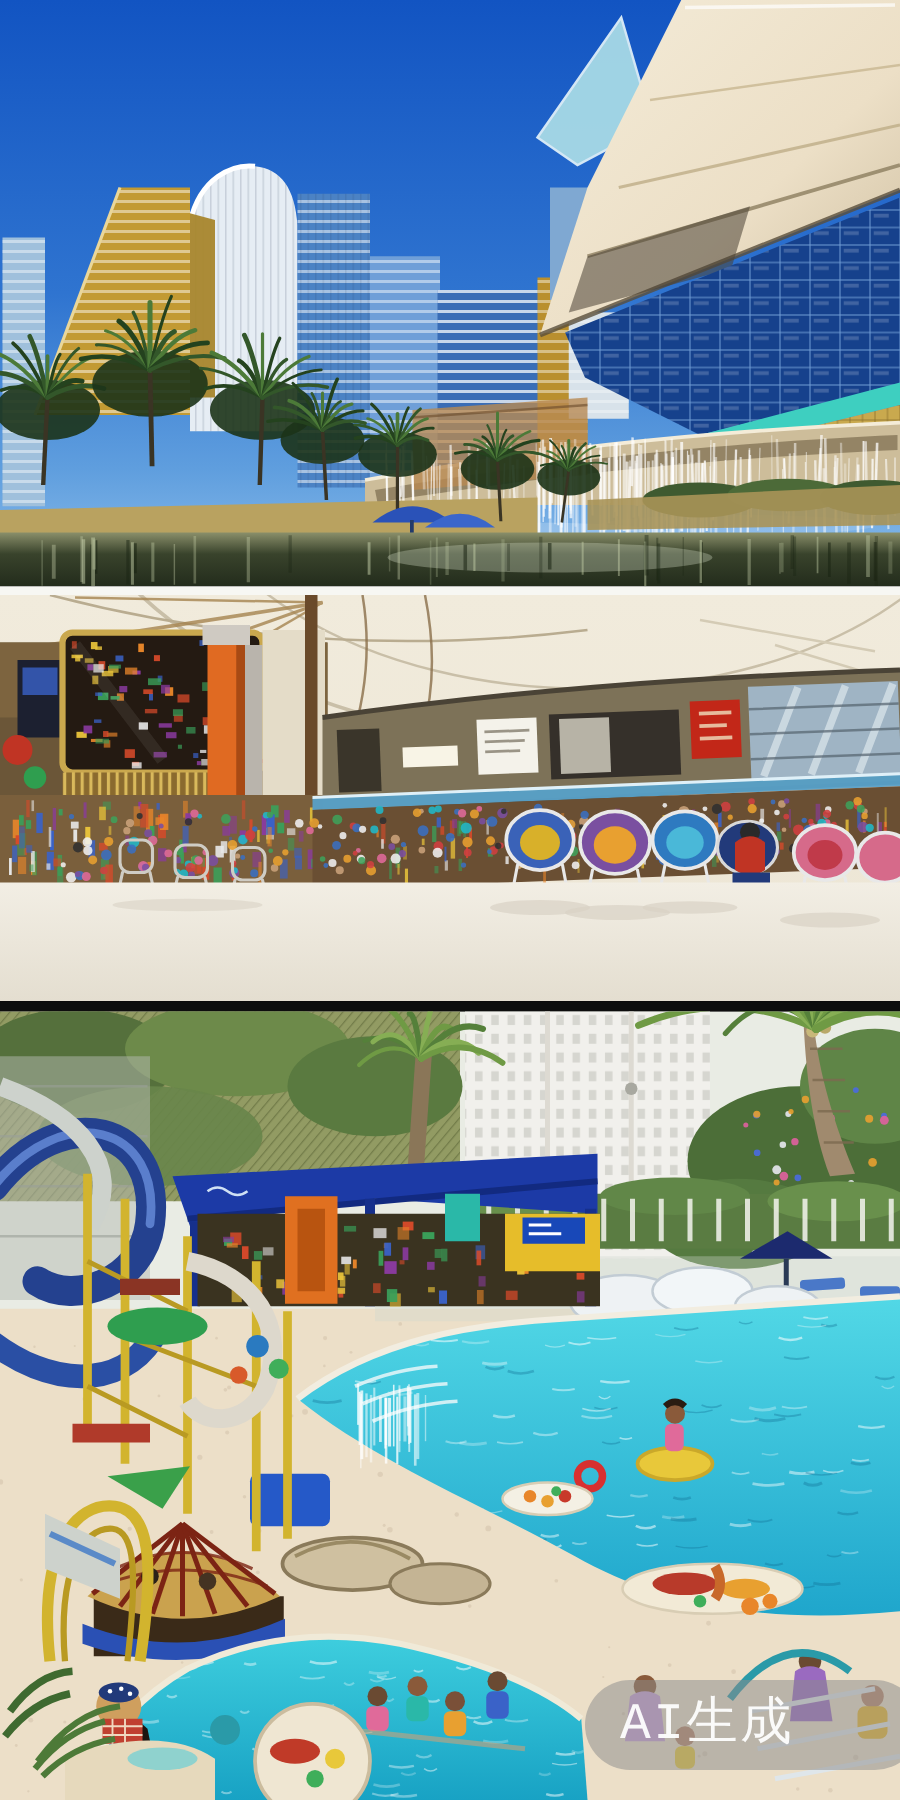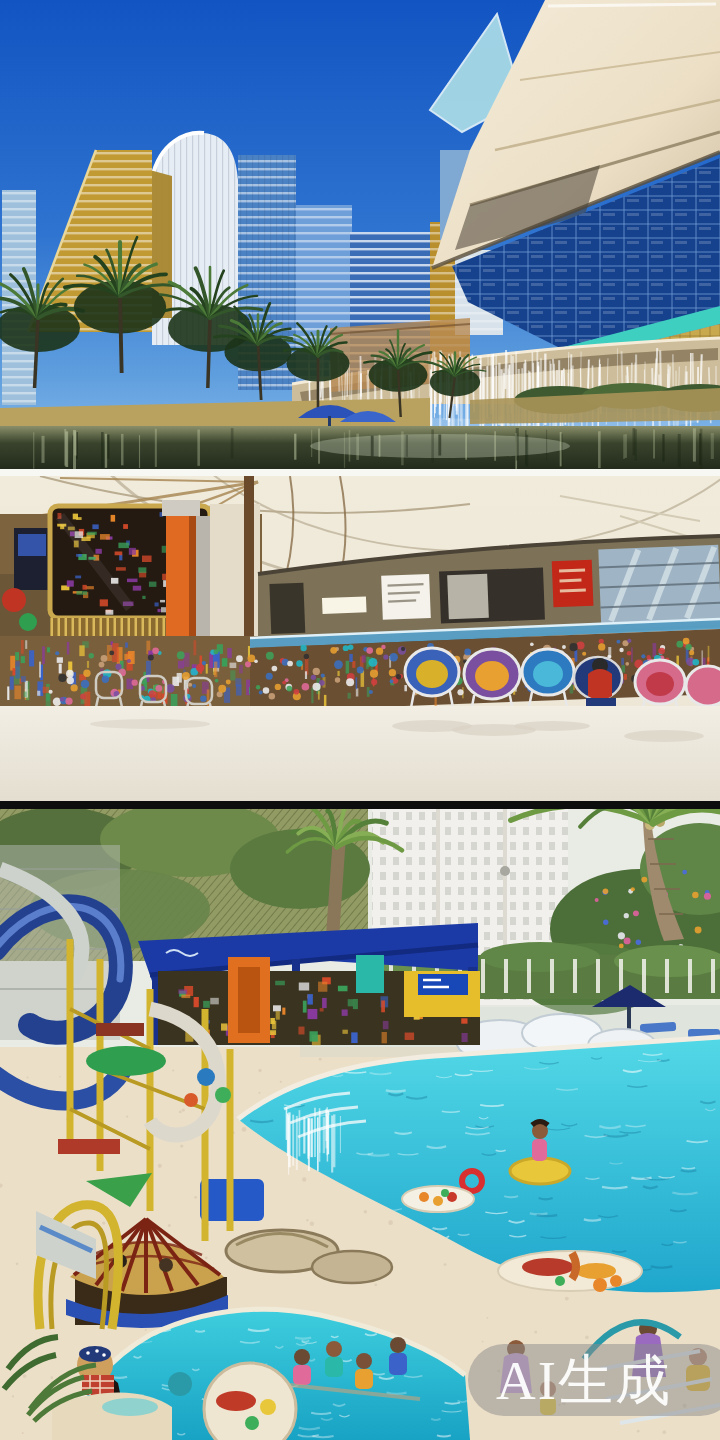--- a/index.html
+++ b/index.html
@@ -8,22 +8,22 @@
   .panel{position:absolute;left:0;width:720px;overflow:hidden;}
   .panel svg{display:block;width:720px;height:100%;}
   #panel-city{top:0;height:469px;}
   .sep-light{position:absolute;left:0;top:469px;width:720px;height:7px;background:#f7f7f3;}
   #panel-mall{top:476px;height:325px;}
   .sep-dark{position:absolute;left:0;top:801px;width:720px;height:8px;background:#0d0d0d;}
   #panel-pool{top:809px;height:631px;}
   .watermark{position:absolute;left:468px;top:1344px;width:268px;height:72px;
     background:rgba(140,140,140,.52);border-radius:40px;display:flex;align-items:center;
     justify-content:flex-start;padding-left:28px;box-sizing:border-box;}
-  .watermark span{color:rgba(255,255,255,.93);font-size:55px;line-height:1;
-    letter-spacing:2px;font-family:Liberation Serif, serif;}
+  .watermark span{color:rgba(255,255,255,.93);font-size:41px;line-height:1;
+    letter-spacing:2px;font-family:Liberation Mono, monospace;}
 </style>
 </head>
 <body>
 
 <div class="stage">
 
 <section class="panel" id="panel-city">
 <svg viewBox="0 0 720 469" preserveAspectRatio="none">
   <defs>
     <linearGradient id="gSky" x1="0" y1="0" x2="0" y2="1">

